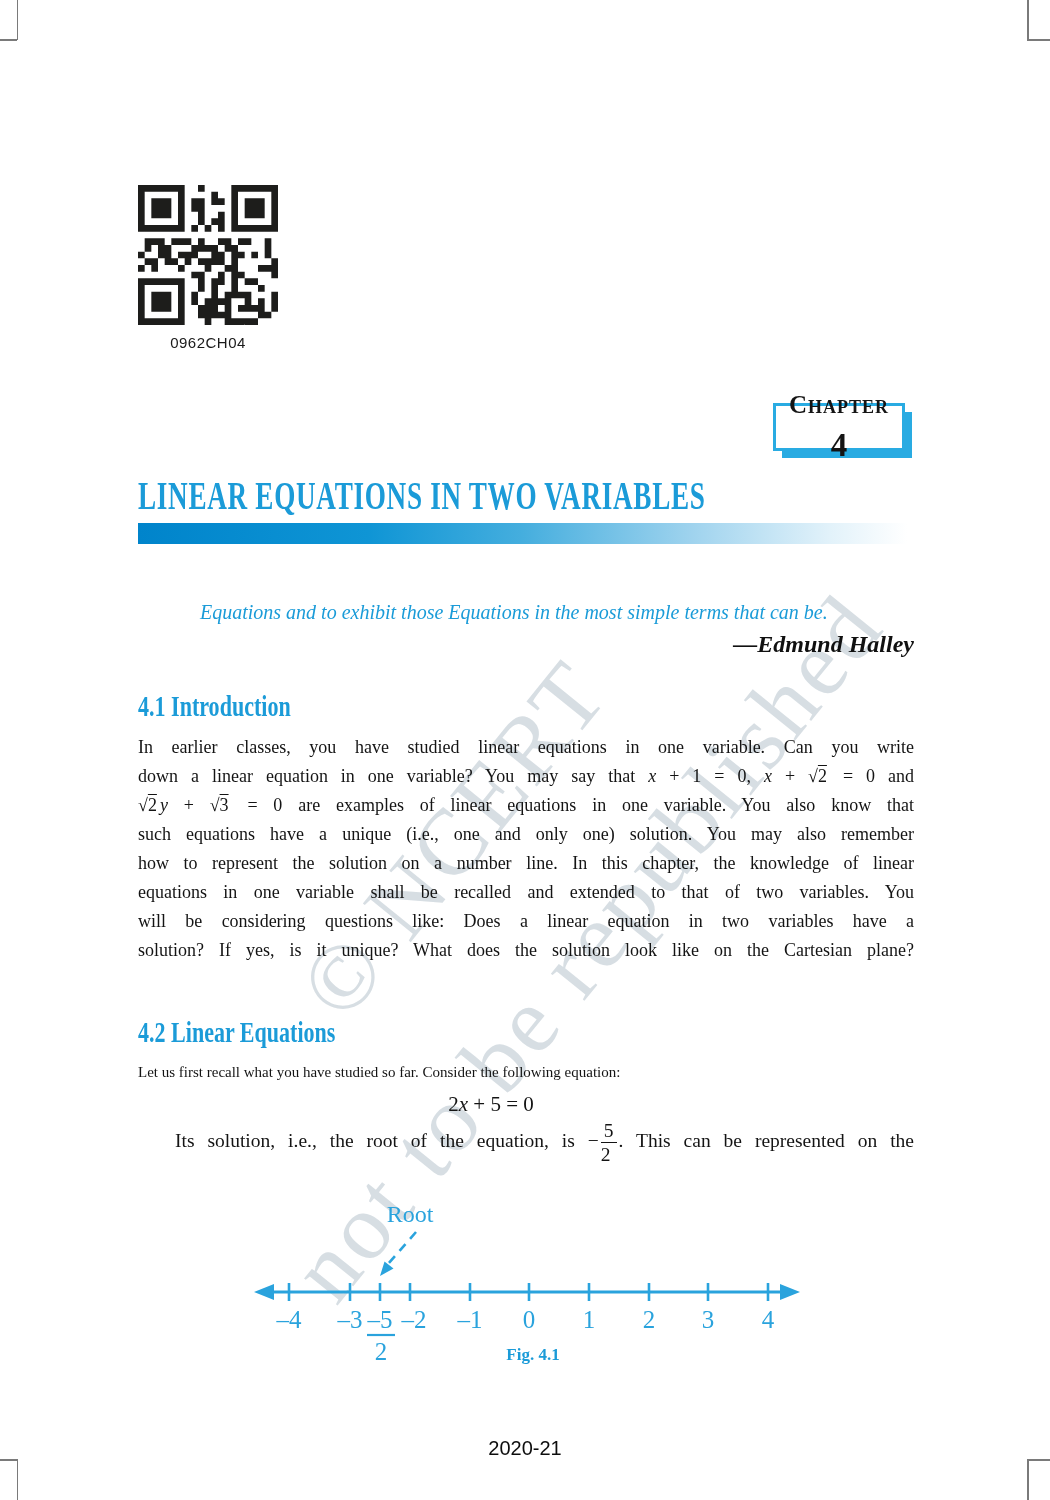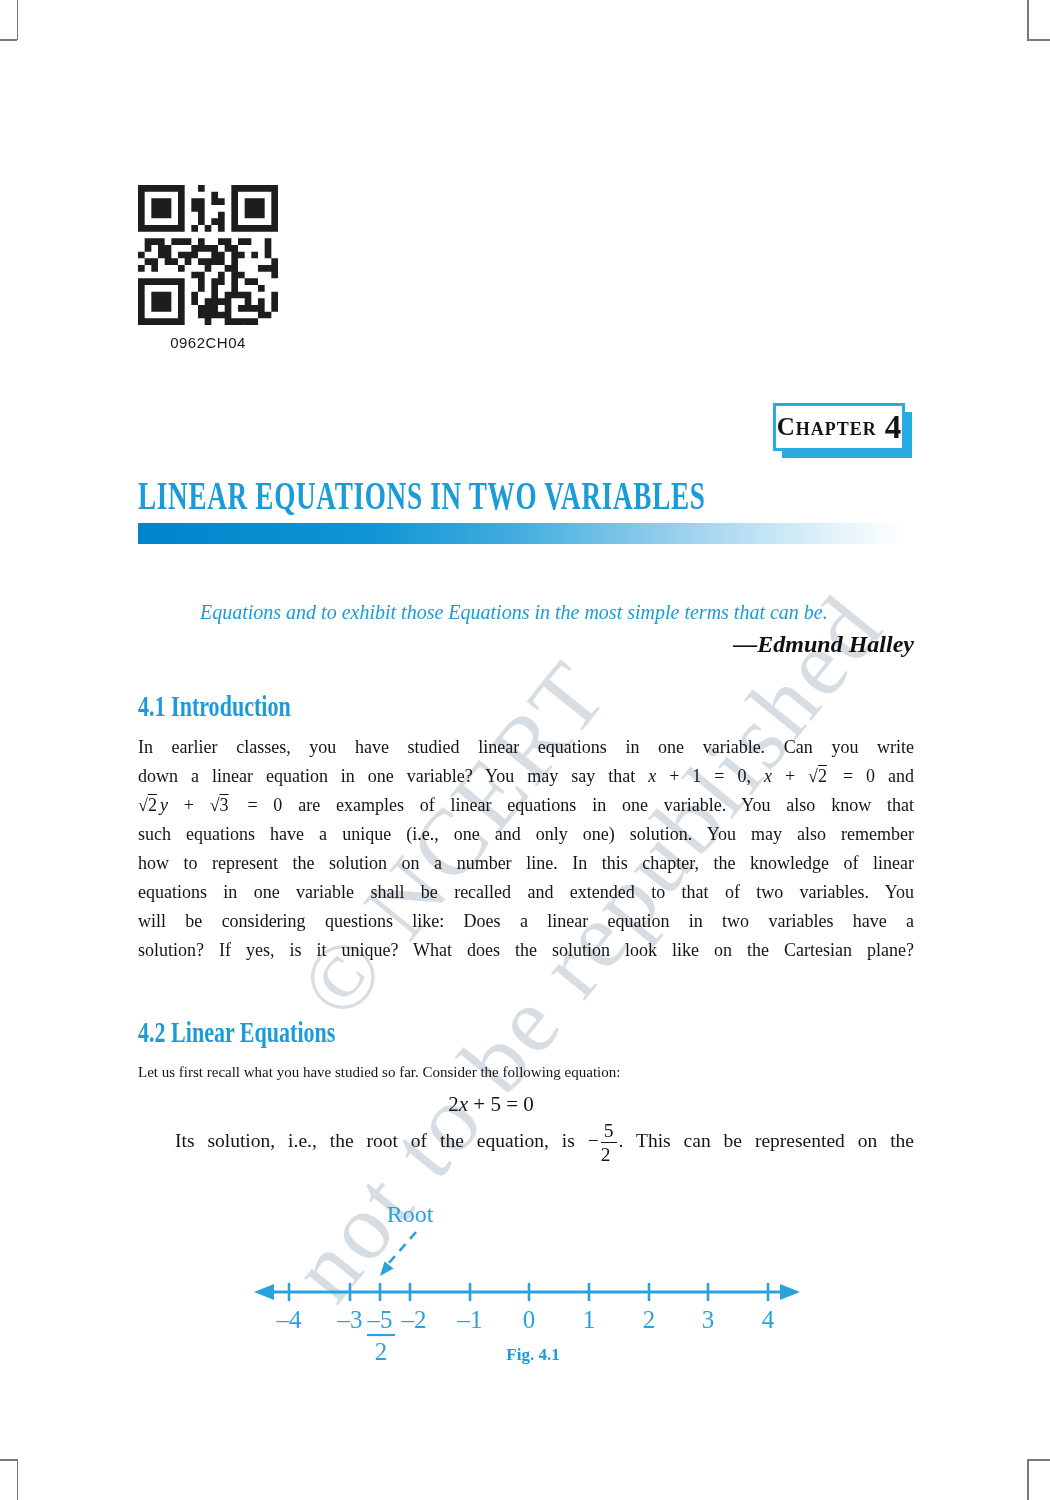--- a/index.html
+++ b/index.html
@@ -14,21 +14,21 @@
   #watermark{position:absolute;left:-40px;top:718px;width:1120px;height:350px;
     transform:rotate(-51deg);display:flex;flex-direction:column;align-items:center;justify-content:center;
     color:rgba(155,172,184,0.40);font-size:94px;line-height:172px;white-space:nowrap;
     font-family:"Liberation Serif",serif;letter-spacing:4px;pointer-events:none;}
   #qr-label{position:absolute;left:138px;top:334px;width:140px;text-align:center;
     font-family:"Liberation Sans",sans-serif;font-size:15px;letter-spacing:.5px;color:#1a1a1a;}
 
   
   #chapter-box{left:773px;top:403px;width:126px;height:42px;background:#fff;
     border:3px solid #29abe2;box-shadow:8px 8px 0 -1px #29abe2;
-    display:flex;align-items:center;justify-content:center;gap:8px;}
+    display:flex;align-items:center;justify-content:center;gap:8px;flex-direction:column;}
   #chapter-box .word{font-variant:small-caps;font-weight:bold;font-size:25px;letter-spacing:1px;}
   #chapter-box .num{font-weight:bold;font-size:33px;}
 
   
   #page-title{left:138px;top:472px;font-weight:bold;font-size:40px;color:#1b9bd8;
     transform:scaleX(0.68);transform-origin:left center;white-space:nowrap;letter-spacing:1px;}
   #title-rule{left:138px;top:523px;width:769px;height:21px;
     background:linear-gradient(to right,#0084cb 0%,#0f95d5 30%,#45aede 50%,#9fd3ee 72%,#e2f2fa 90%,#ffffff 100%);}
 
   
@@ -162,14 +162,15 @@
 
     <g>
       <text x="140" y="136" font-size="25" text-anchor="middle">–5</text>
       <line x1="127" y1="143" x2="155" y2="143" stroke="#2aa3dd" stroke-width="2.2"></line>
       <text x="141" y="168" font-size="25" text-anchor="middle">2</text>
     </g>
   </svg>
 
   <div id="fig-caption" class="abs">Fig. 4.1</div>
 
+  <div id="footer" class="abs">2020-21</div>
 
 </div>
 
 </body></html>

